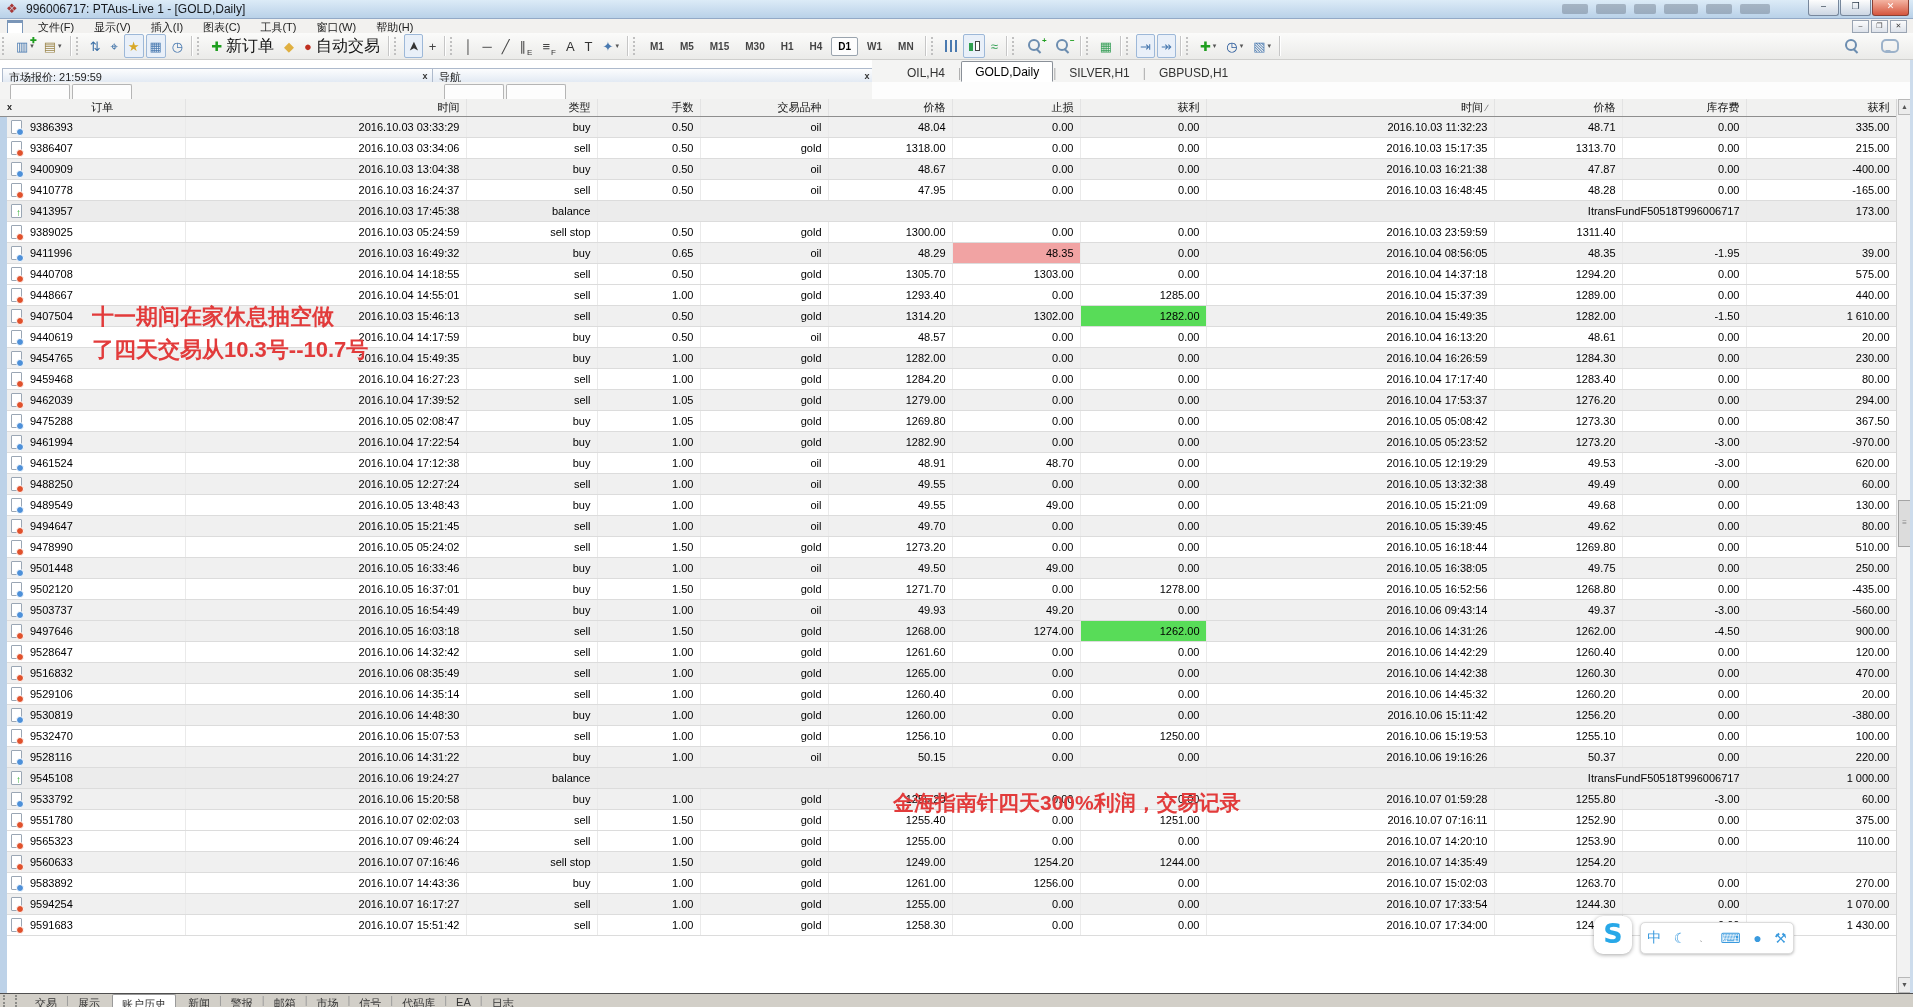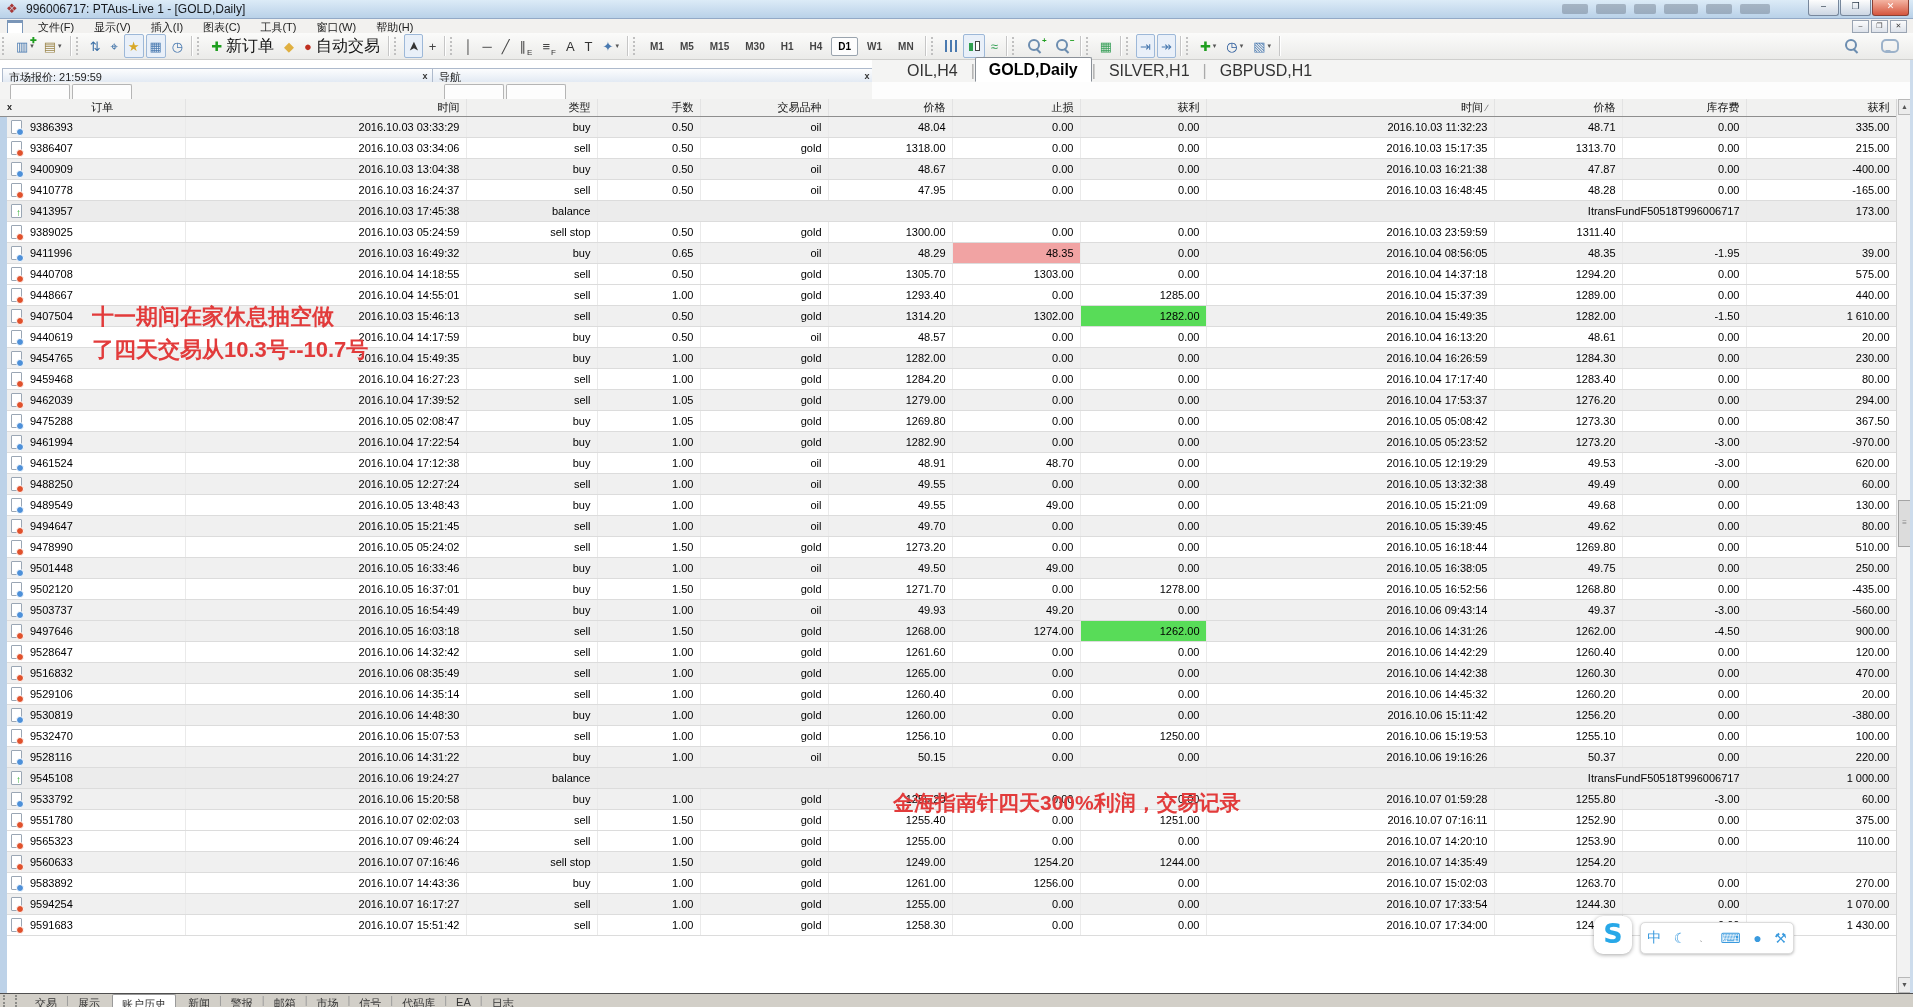--- a/index.html
+++ b/index.html
@@ -58,23 +58,23 @@
   .bubble::after{content:"";position:absolute;left:2px;top:9px;border:3px solid transparent;border-top-color:#9cb2ca}
 
   
   .caption{position:absolute;top:68px;height:17px;background:linear-gradient(#fcfdfe,#dbe4f0);
     border:1px solid #aebacc;font-size:11px;line-height:16px;padding:0 6px;color:#222}
   #cap-mw{left:2px;width:420px}
   #cap-nav{left:432px;width:432px}
   .capx{position:absolute;right:3px;top:1px;width:14px;height:14px;font-size:9px;font-weight:bold;
     line-height:13px;text-align:center;color:#333}
   .charttabs{position:absolute;left:872px;top:60px;right:0;height:22px;display:flex;
-    align-items:flex-end;padding-left:22px;font-size:16px;border-bottom:1px solid #9aa0a8;background:#f4f4f3}
+    align-items:flex-end;padding-left:22px;font-size:12px;border-bottom:1px solid #9aa0a8;background:#f4f4f3}
   .ctab{padding:3px 13px 2px;color:#333}
-  .ctab.active{background:#fff;border:1px solid #8a9098;border-bottom-color:#fff;font-weight:bold;
+  .ctab.active{background:#fff;border:1px solid #8a9098;border-bottom-color:#fff;font-weight:normal;
     border-radius:2px 2px 0 0;color:#000}
   .ctabsep{color:#aaa;padding:0 0 2px}
 
   
   .sliver{position:absolute;left:0;top:82px;width:872px;height:17px;background:#f4f4f3}
   .sliver2{position:absolute;left:872px;top:82px;right:0;height:17px;background:#fdfdfd}
   .stub{position:absolute;top:84px;height:15px;width:58px;background:#fdfdfd;border:1px solid #b5b5b5;
     border-bottom:none;border-radius:2px 2px 0 0}
 
   

